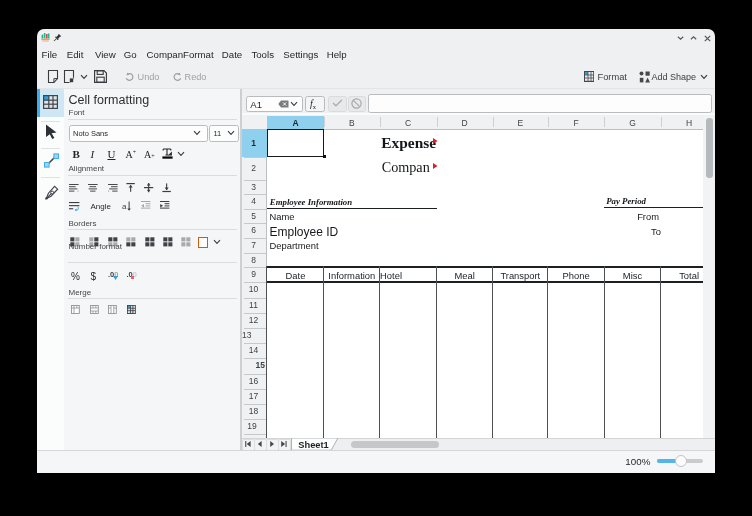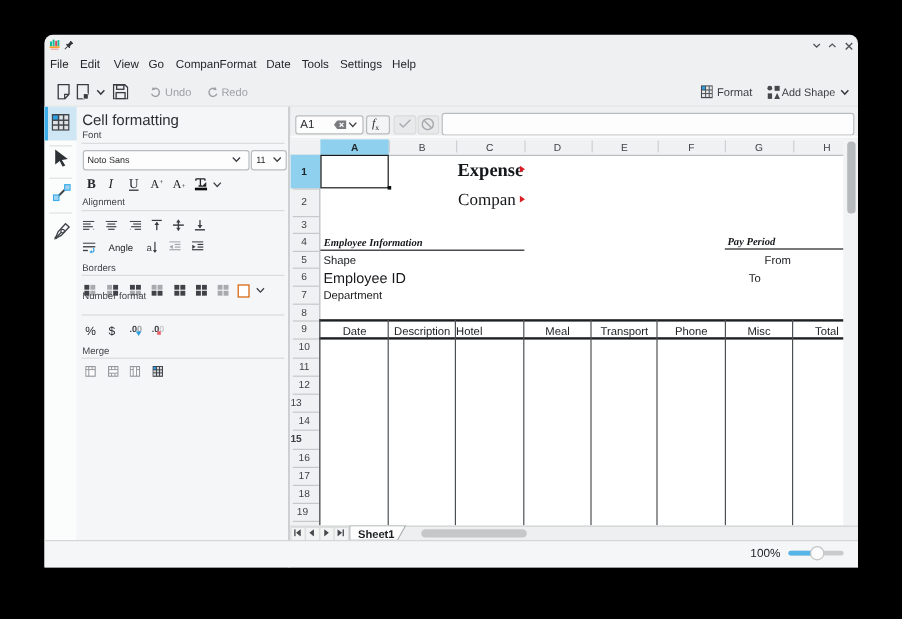--- a/index.html
+++ b/index.html
@@ -381,21 +381,21 @@
 <div class="lbl" style="left:0;top:166.8px;width:23px;height:15.2px;line-height:15.2px;text-align:center;font-size:8.5px;font-weight:normal;color:#3e4347;">10</div>
 <div class="ab" style="left:1.5px;top:182.0px;width:22px;height:1px;background:#c6c9cb;"></div>
 <div class="lbl" style="left:0;top:182.0px;width:23px;height:15.2px;line-height:15.2px;text-align:center;font-size:8.5px;font-weight:normal;color:#3e4347;">11</div>
 <div class="ab" style="left:1.5px;top:197.2px;width:22px;height:1px;background:#c6c9cb;"></div>
 <div class="lbl" style="left:0;top:197.2px;width:23px;height:15.2px;line-height:15.2px;text-align:center;font-size:8.5px;font-weight:normal;color:#3e4347;">12</div>
 <div class="ab" style="left:1.5px;top:212.4px;width:22px;height:1px;background:#c6c9cb;"></div>
 <div class="lbl" style="left:0;top:212.4px;width:46px;height:15.2px;line-height:15.2px;text-align:left;font-size:8.5px;font-weight:normal;color:#3e4347;">13</div>
 <div class="ab" style="left:1.5px;top:227.6px;width:22px;height:1px;background:#c6c9cb;"></div>
 <div class="lbl" style="left:0;top:227.6px;width:23px;height:15.2px;line-height:15.2px;text-align:center;font-size:8.5px;font-weight:normal;color:#3e4347;">14</div>
 <div class="ab" style="left:1.5px;top:242.8px;width:22px;height:1px;background:#c6c9cb;"></div>
-<div class="lbl" style="left:0;top:242.8px;width:23px;height:15.2px;line-height:15.2px;text-align:left;font-size:8.5px;font-weight:bold;color:#3e4347;">15</div>
+<div class="lbl" style="left:0;top:242.8px;width:23px;height:15.2px;line-height:15.2px;text-align:right;font-size:8.5px;font-weight:bold;color:#3e4347;">15</div>
 <div class="ab" style="left:1.5px;top:258.0px;width:22px;height:1px;background:#c6c9cb;"></div>
 <div class="lbl" style="left:0;top:258.0px;width:23px;height:15.2px;line-height:15.2px;text-align:center;font-size:8.5px;font-weight:normal;color:#3e4347;">16</div>
 <div class="ab" style="left:1.5px;top:273.2px;width:22px;height:1px;background:#c6c9cb;"></div>
 <div class="lbl" style="left:0;top:273.2px;width:23px;height:15.2px;line-height:15.2px;text-align:center;font-size:8.5px;font-weight:normal;color:#3e4347;">17</div>
 <div class="ab" style="left:1.5px;top:288.4px;width:22px;height:1px;background:#c6c9cb;"></div>
 <div class="lbl" style="left:0;top:288.4px;width:23px;height:15.2px;line-height:15.2px;text-align:center;font-size:8.5px;font-weight:normal;color:#3e4347;">18</div>
 <div class="ab" style="left:1.5px;top:303.6px;width:22px;height:1px;background:#c6c9cb;"></div>
 <div class="lbl" style="left:0;top:303.6px;width:20px;height:15.2px;line-height:15.2px;text-align:center;font-size:8.5px;font-weight:normal;color:#3e4347;">19</div>
 <div class="ab" style="left:1.5px;top:318.8px;width:22px;height:1px;background:#c6c9cb;"></div>
 <div class="lbl" style="left:0;top:318.8px;width:23px;height:15.2px;line-height:15.2px;text-align:center;font-size:8.5px;font-weight:normal;color:#3e4347;">20</div>
@@ -407,37 +407,37 @@
         <path d="M0 0 L4.5 3 L0 6 Z" fill="#dc1f26"></path>
       </svg>
 <div class="lbl" style="left:139.7px;top:43.8px;font-size:14.2px;font-family:'Liberation Serif',serif;color:#14171a;">Compan</div>
 <svg class="ab" style="left:191px;top:47.5px" width="4.5" height="6" viewBox="0 0 4.5 6">
         <path d="M0 0 L4.5 3 L0 6 Z" fill="#dc1f26"></path>
       </svg>
 <div class="lbl" style="left:27.8px;top:81.1px;font-size:8.8px;font-weight:bold;font-style:italic;font-family:'Liberation Serif',serif;color:#14171a;">Employee Information</div>
 <div class="ab" style="left:25px;top:92.1px;width:169.7px;height:1.3px;background:#1d2023;"></div>
 <div class="lbl" style="left:364.2px;top:80.5px;font-size:8.8px;font-weight:bold;font-style:italic;font-family:'Liberation Serif',serif;color:#14171a;">Pay Period</div>
 <div class="ab" style="left:362.2px;top:91.4px;width:98.59999999999991px;height:1.3px;background:#1d2023;"></div>
-<div class="lbl" style="left:27.5px;top:94.5px;height:14.5px;line-height:14.5px;font-size:9.4px;color:#17191c;">Shape</div>
+<div class="lbl" style="left:27.5px;top:94.5px;height:14.5px;line-height:14.5px;font-size:9.4px;color:#17191c;">Name</div>
 <div class="lbl" style="left:27.5px;top:109.0px;height:14.5px;line-height:14.5px;font-size:12px;color:#17191c;">Employee ID</div>
 <div class="lbl" style="left:27.5px;top:123.6px;height:14.5px;line-height:14.5px;font-size:9.4px;color:#17191c;">Department</div>
 <div class="lbl" style="left:362px;top:94.5px;width:55px;height:14.5px;line-height:14.5px;text-align:right;font-size:9.4px;color:#17191c;">From</div>
-<div class="lbl" style="left:382px;top:109.0px;width:55px;height:14.5px;line-height:14.5px;text-align:left;font-size:9.4px;color:#17191c;">To</div>
+<div class="lbl" style="left:364px;top:109.0px;width:55px;height:14.5px;line-height:14.5px;text-align:right;font-size:9.4px;color:#17191c;">To</div>
 <div class="ab" style="left:24.2px;top:150.7px;width:436.59999999999997px;height:1.5px;background:#1d2023;"></div>
 <div class="ab" style="left:24.2px;top:165.8px;width:436.59999999999997px;height:1.5px;background:#1d2023;"></div>
 <div class="ab" style="left:24.3px;top:150.7px;width:1.1px;height:171.8px;background:#4e5154;"></div>
 <div class="ab" style="left:81.3px;top:150.7px;width:1.1px;height:171.8px;background:#4e5154;"></div>
 <div class="ab" style="left:136.8px;top:150.7px;width:1.1px;height:171.8px;background:#4e5154;"></div>
 <div class="ab" style="left:194.0px;top:150.7px;width:1.1px;height:171.8px;background:#4e5154;"></div>
 <div class="ab" style="left:249.9px;top:150.7px;width:1.1px;height:171.8px;background:#4e5154;"></div>
 <div class="ab" style="left:305.3px;top:150.7px;width:1.1px;height:171.8px;background:#4e5154;"></div>
 <div class="ab" style="left:361.5px;top:150.7px;width:1.1px;height:171.8px;background:#4e5154;"></div>
 <div class="ab" style="left:418.1px;top:150.7px;width:1.1px;height:171.8px;background:#4e5154;"></div>
 <div class="lbl" style="left:25.5px;top:153.7px;width:56px;height:14.9px;line-height:14.9px;text-align:center;font-size:9.4px;color:#1b1e21;">Date</div>
-<div class="lbl" style="left:81.8px;top:153.7px;width:56px;height:14.9px;line-height:14.9px;text-align:center;font-size:9.4px;color:#1b1e21;">Description</div>
+<div class="lbl" style="left:81.8px;top:153.7px;width:56px;height:14.9px;line-height:14.9px;text-align:center;font-size:9.4px;color:#1b1e21;">Information</div>
 <div class="lbl" style="left:138.1px;top:153.7px;width:56px;height:14.9px;line-height:14.9px;text-align:left;font-size:9.4px;color:#1b1e21;">Hotel</div>
 <div class="lbl" style="left:194.6px;top:153.7px;width:56px;height:14.9px;line-height:14.9px;text-align:center;font-size:9.4px;color:#1b1e21;">Meal</div>
 <div class="lbl" style="left:250.3px;top:153.7px;width:56px;height:14.9px;line-height:14.9px;text-align:center;font-size:9.4px;color:#1b1e21;">Transport</div>
 <div class="lbl" style="left:306.1px;top:153.7px;width:56px;height:14.9px;line-height:14.9px;text-align:center;font-size:9.4px;color:#1b1e21;">Phone</div>
 <div class="lbl" style="left:362.5px;top:153.7px;width:56px;height:14.9px;line-height:14.9px;text-align:center;font-size:9.4px;color:#1b1e21;">Misc</div>
 <div class="lbl" style="left:419.1px;top:153.7px;width:56px;height:14.9px;line-height:14.9px;text-align:center;font-size:9.4px;color:#1b1e21;">Total</div>
 </div>
 <div class="ab" style="left:205px;top:83.8px;width:473px;height:2.700000000000003px;background:#fafbfb;"></div>
 <div class="ab" style="left:665.8px;top:86.5px;width:11.700000000000045px;height:322.5px;background:#f2f3f4;"></div>
 <div class="ab" style="left:669.3px;top:88.5px;width:6.4px;height:60px;border-radius:3.2px;background:#b7babc;"></div>

